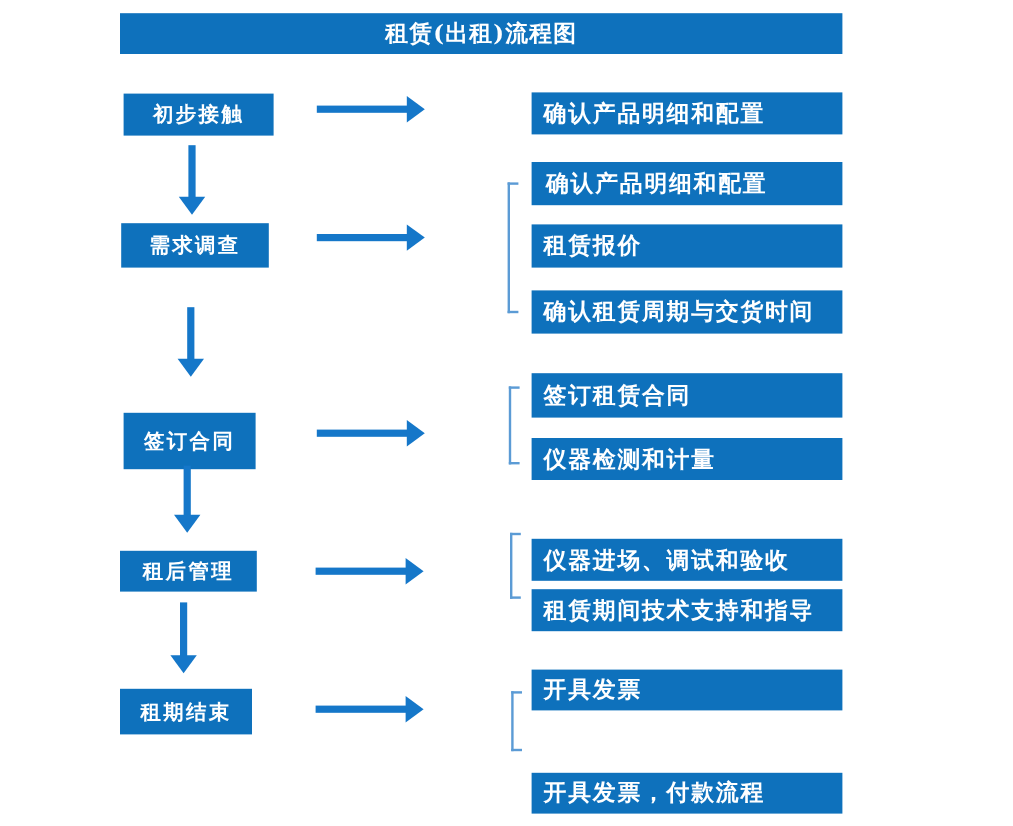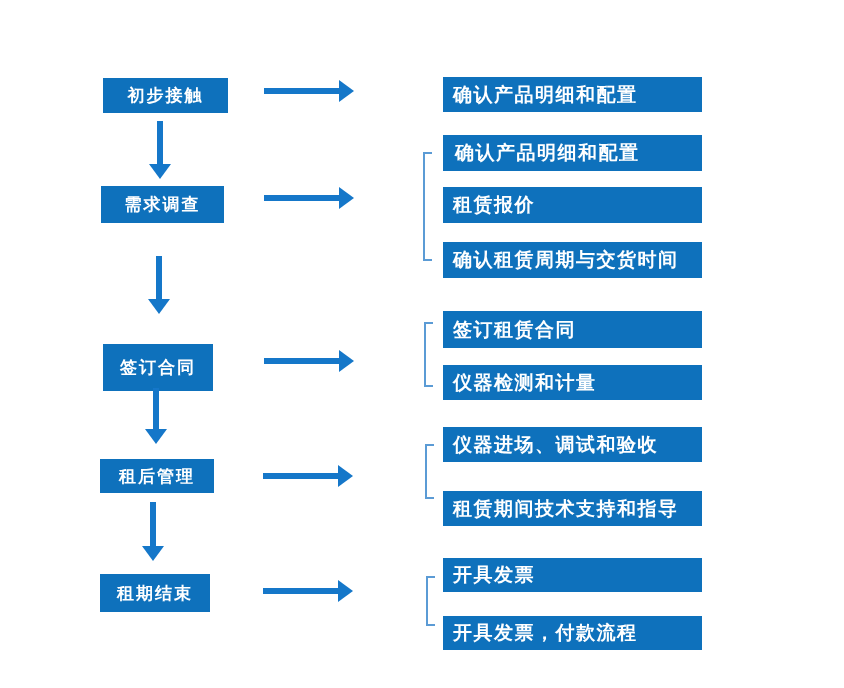--- a/index.html
+++ b/index.html
@@ -86,20 +86,21 @@
     border-top: 2px solid #5b9bd5;
     border-bottom: 2px solid #5b9bd5;
     box-sizing: border-box;
   }
 </style>
 </head>
 <body>
 
 <div class="canvas">
 
+  <div class="blue-box title-bar">租赁(出租)流程图</div>
 
   <div class="blue-box step-box" style="left:103px; top:78px; width:125px; height:35px;">初步接触</div>
   <div class="h-arrow" style="left:264px; top:80px;">
     <div class="shaft"></div>
     <div class="head"></div>
   </div>
   <div class="blue-box detail-box" style="top:77px; height:35px;">确认产品明细和配置</div>
 
   <div class="v-arrow" style="left:149px; top:121px; height:58px;">
     <div class="shaft"></div>
@@ -134,30 +135,30 @@
     <div class="shaft"></div>
     <div class="head"></div>
   </div>
 
   <div class="blue-box step-box" style="left:100px; top:459px; width:114px; height:34px;">租后管理</div>
   <div class="h-arrow" style="left:263px; top:465px;">
     <div class="shaft"></div>
     <div class="head"></div>
   </div>
   <div class="bracket" style="left:425px; top:444px; height:55px;"></div>
-  <div class="blue-box detail-box" style="top:427px; height:35px;">仪器进场、调试和验收</div>
+  <div class="blue-box detail-box" style="top:449px; height:35px;">仪器进场、调试和验收</div>
   <div class="blue-box detail-box" style="top:491px; height:35px;">租赁期间技术支持和指导</div>
 
   <div class="v-arrow" style="left:142px; top:502px; height:59px;">
     <div class="shaft"></div>
     <div class="head"></div>
   </div>
 
   <div class="blue-box step-box" style="left:100px; top:574px; width:110px; height:38px;">租期结束</div>
   <div class="h-arrow" style="left:263px; top:580px;">
     <div class="shaft"></div>
     <div class="head"></div>
   </div>
   <div class="bracket" style="left:426px; top:576px; height:50px;"></div>
   <div class="blue-box detail-box" style="top:558px; height:34px;">开具发票</div>
-  <div class="blue-box detail-box" style="top:616px; height:34px;">开具发票，付款流程</div>
+  <div class="blue-box detail-box" style="top:644px; height:34px;">开具发票，付款流程</div>
 
 </div>
 
 </body></html>

